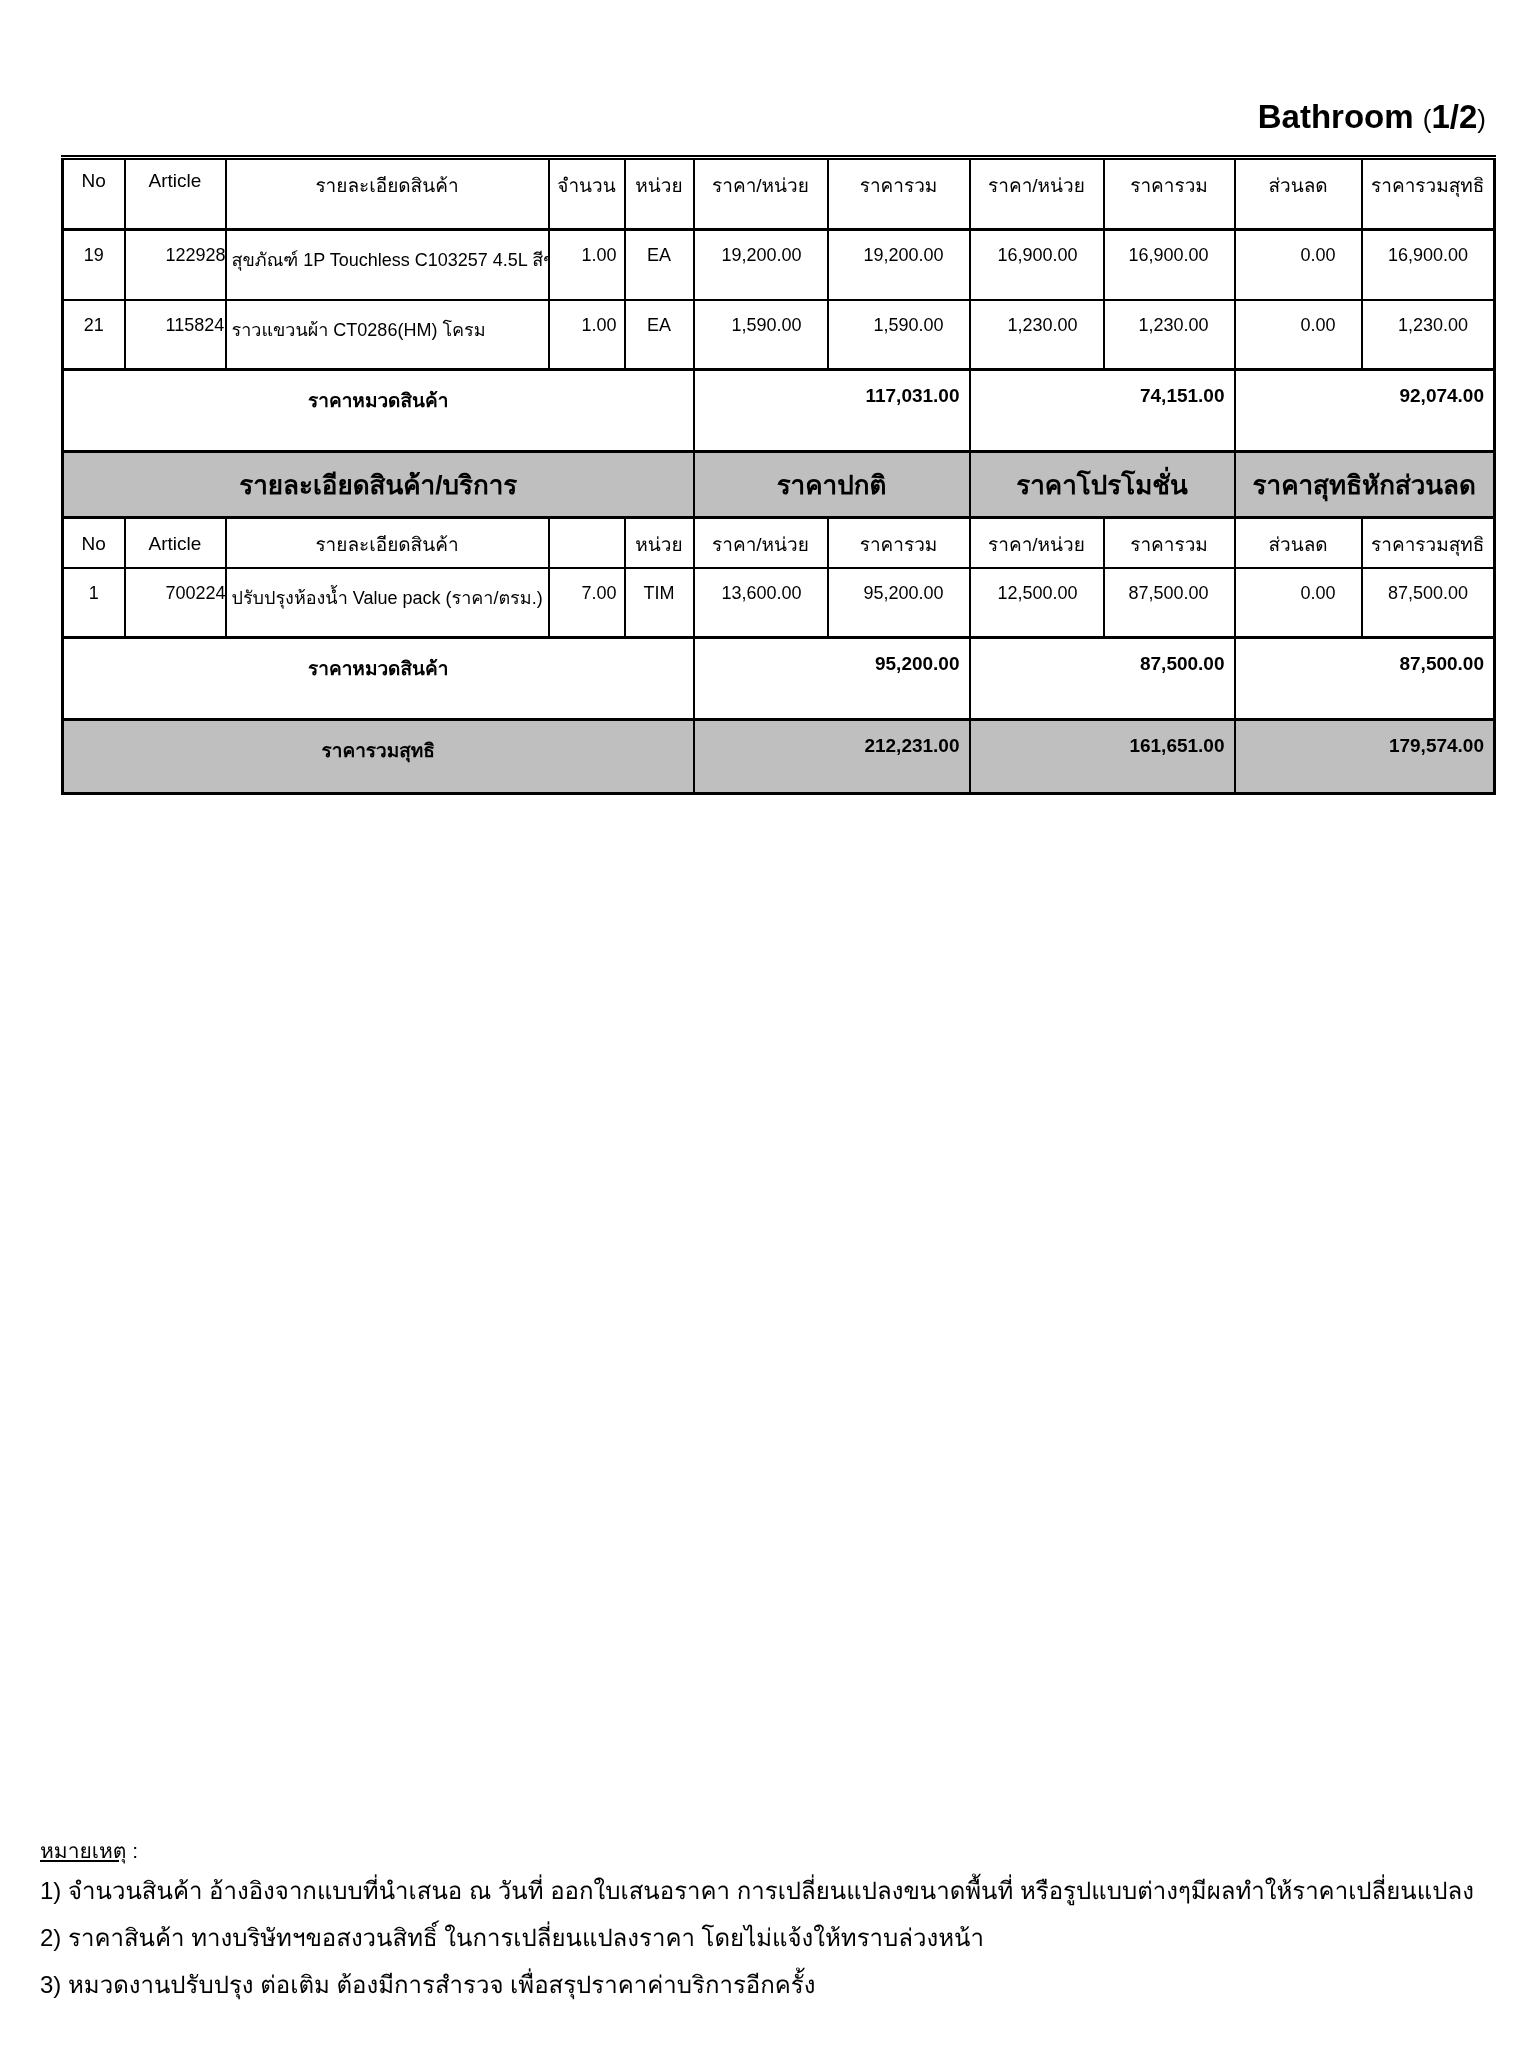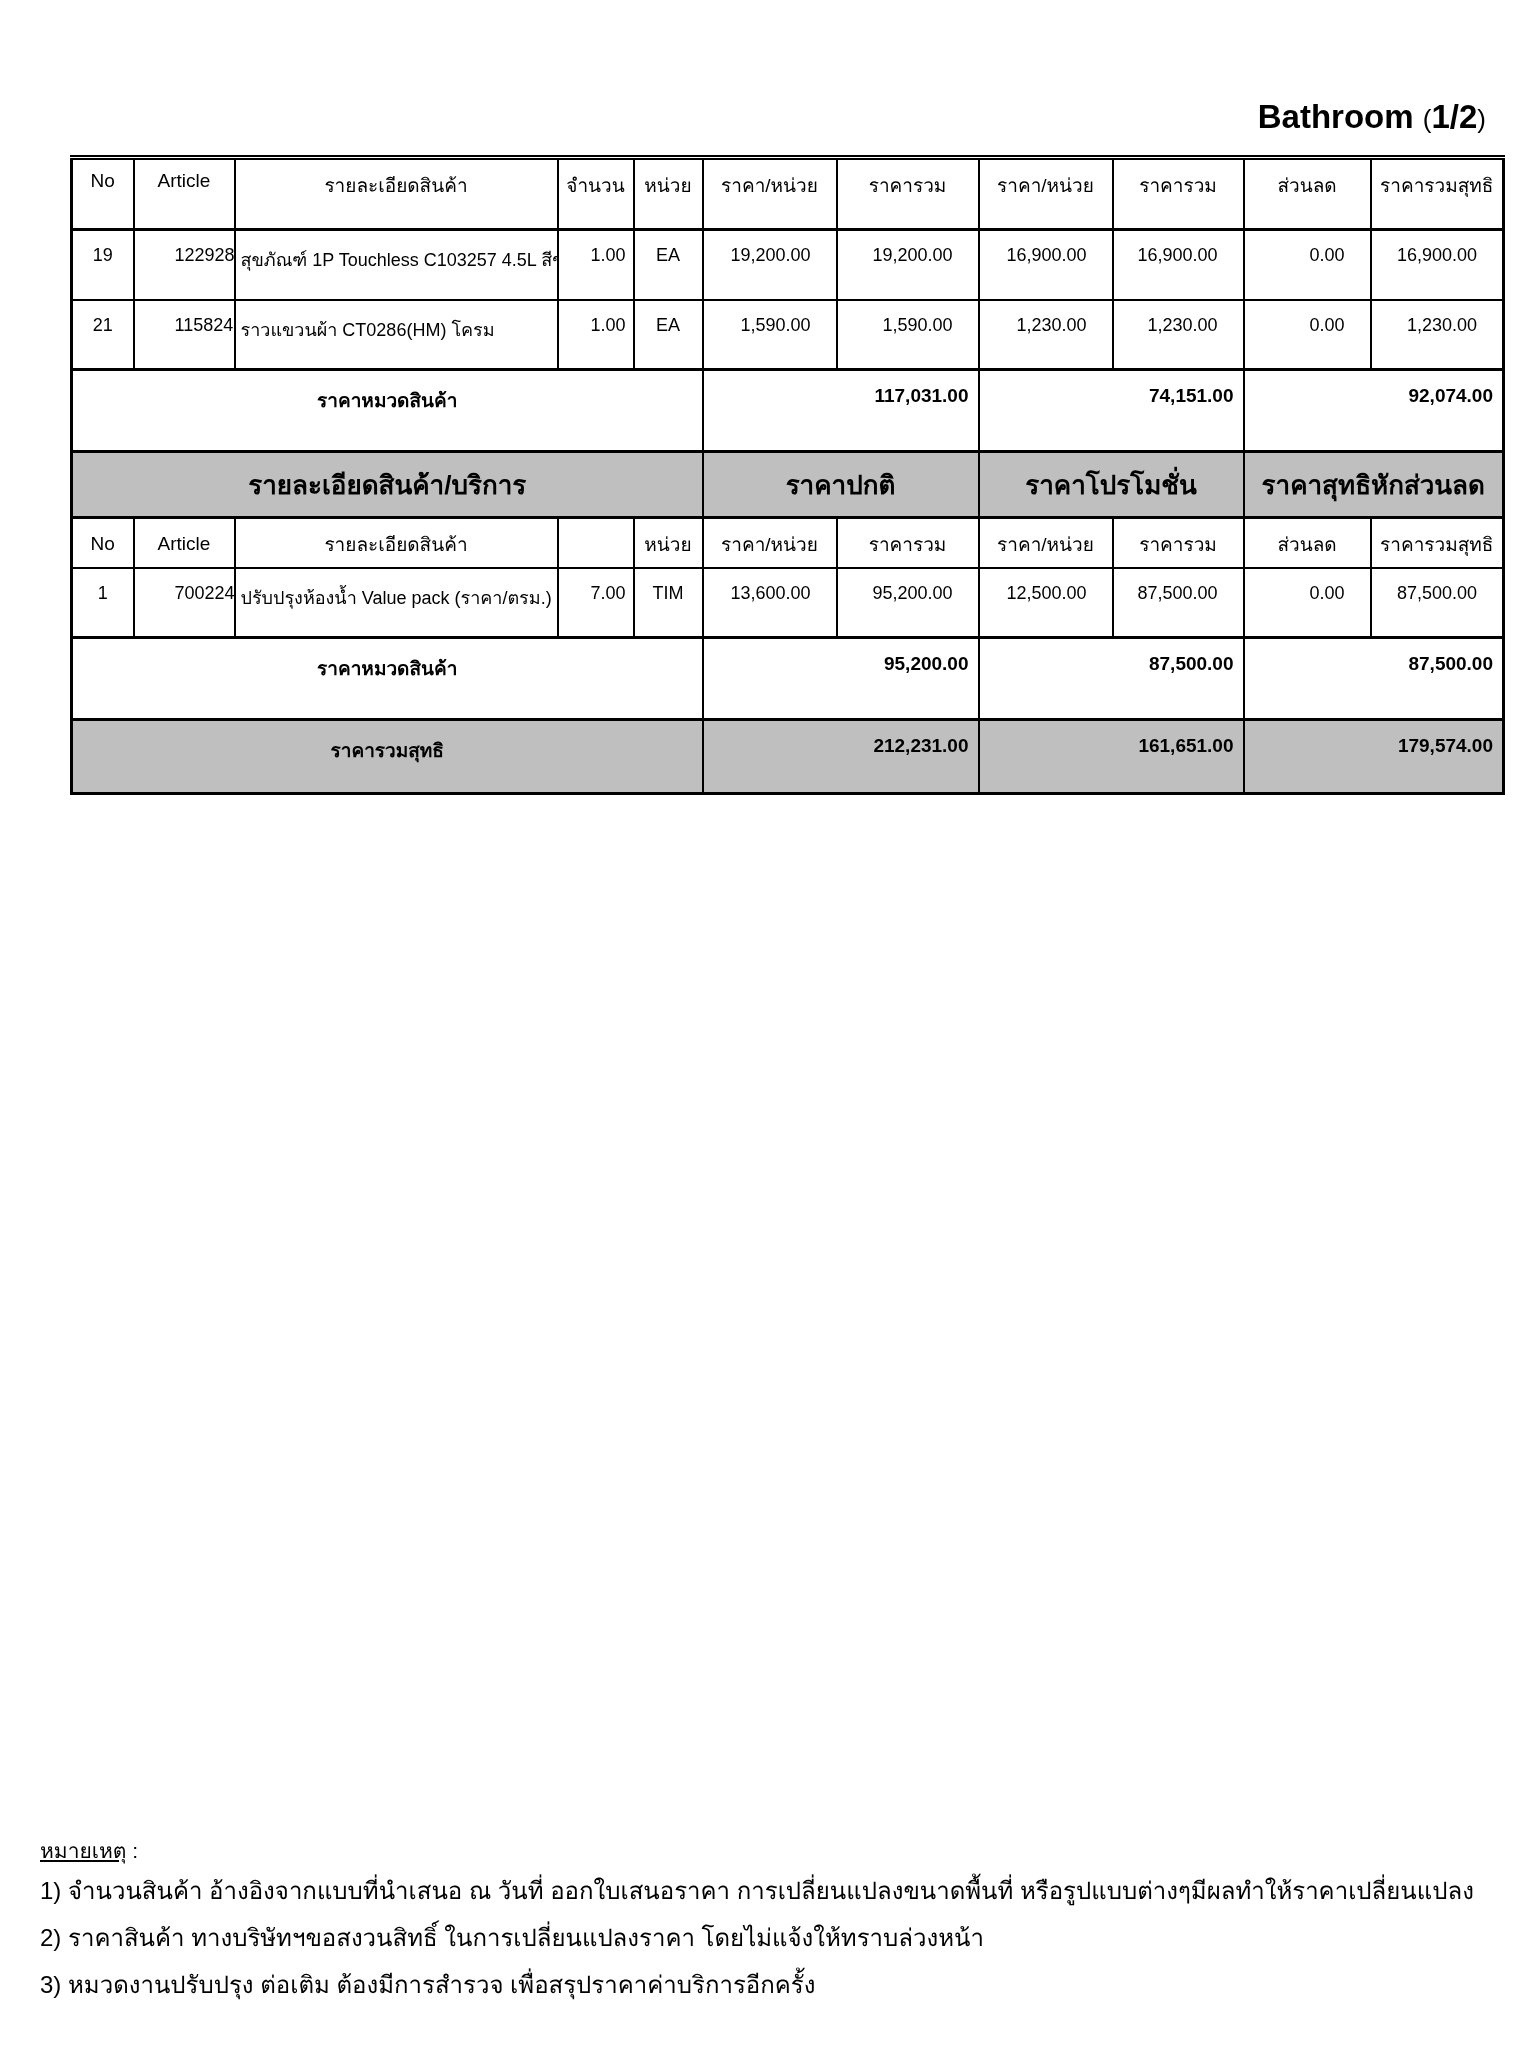--- a/index.html
+++ b/index.html
@@ -22,21 +22,21 @@
     font-size: 33px;
     white-space: nowrap;
   }
   .t-main { font-weight: bold; }
   .t-paren { font-size: 26px; font-weight: normal; }
   .t-num { font-weight: bold; margin-top: 12px; }
 
   
   table.quote {
     position: absolute;
-    left: 70px;
+    left: 61px;
     top: 155px;
     width: 1432px;
     border-collapse: collapse;
     table-layout: fixed;
     border: 3px solid #000;
     border-top: 5px double #000;
   }
   table.quote td {
     border: 2px solid #000;
     vertical-align: top;

